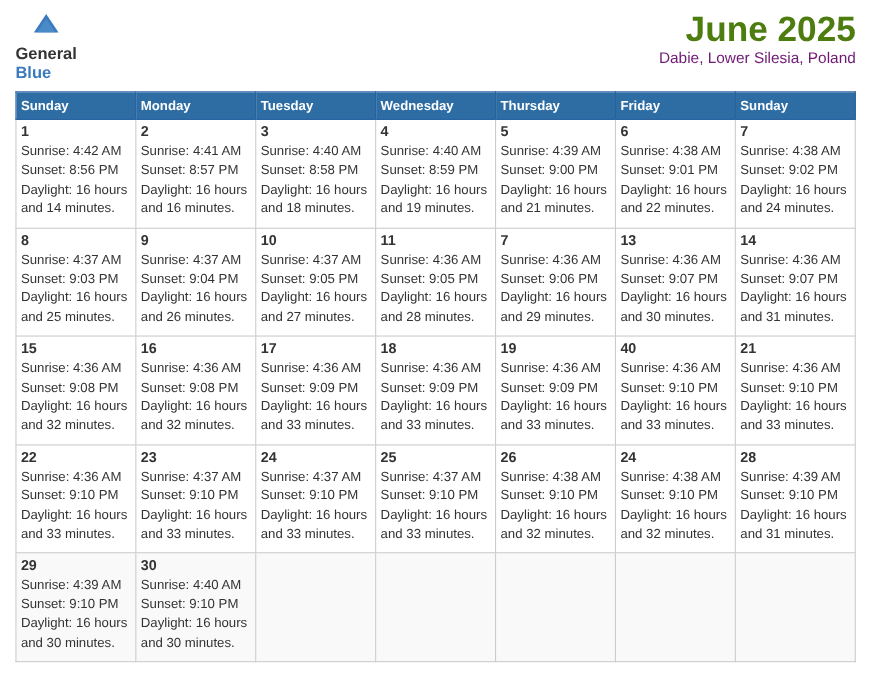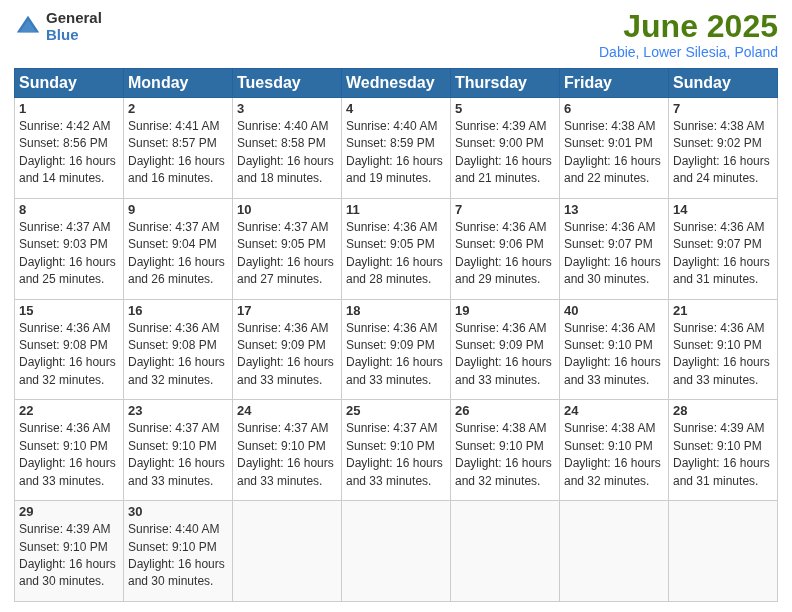--- a/index.html
+++ b/index.html
@@ -21,20 +21,21 @@
     .header {
       display: flex;
       justify-content: space-between;
       align-items: flex-start;
       margin-bottom: 8px;
     }
     .logo {
       display: flex;
       align-items: center;
       gap: 4px;
+      flex-direction: column;
     }
     .logo-text {
       display: flex;
       flex-direction: column;
       line-height: 1.1;
     }
     .logo-general {
       font-size: 15px;
       font-weight: bold;
       color: #333;
@@ -52,34 +53,34 @@
       text-align: right;
     }
     .month-title {
       font-size: 32px;
       font-weight: bold;
       color: #4d7c0f;
       line-height: 1;
     }
     .location {
       font-size: 14px;
-      color: #3b82f6;
+      color: #701a75;
       margin-top: 2px;
     }
     .calendar {
       flex: 1;
       border: 1px solid #ccc;
       border-collapse: collapse;
       width: 100%;
       table-layout: fixed;
     }
     .calendar th {
       background-color: #2e6da4;
       color: #fff;
-      font-size: 16px;
+      font-size: 12px;
       font-weight: bold;
       padding: 5px 4px;
       text-align: left;
       border: 1px solid #2560a0;
     }
     .calendar td {
       vertical-align: top;
       padding: 3px 4px;
       border: 1px solid #ccc;
       height: 78px;

